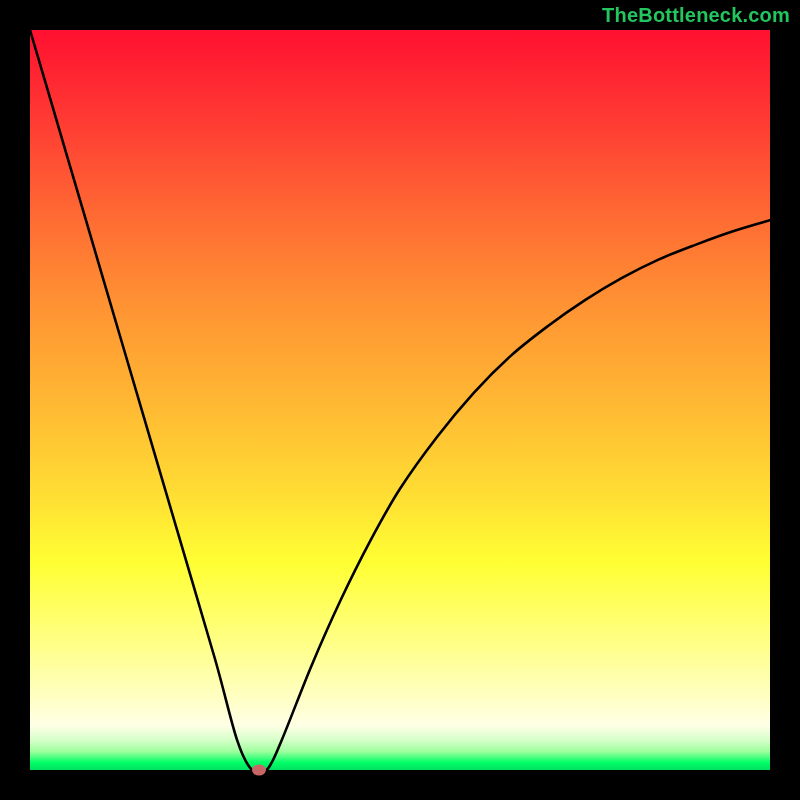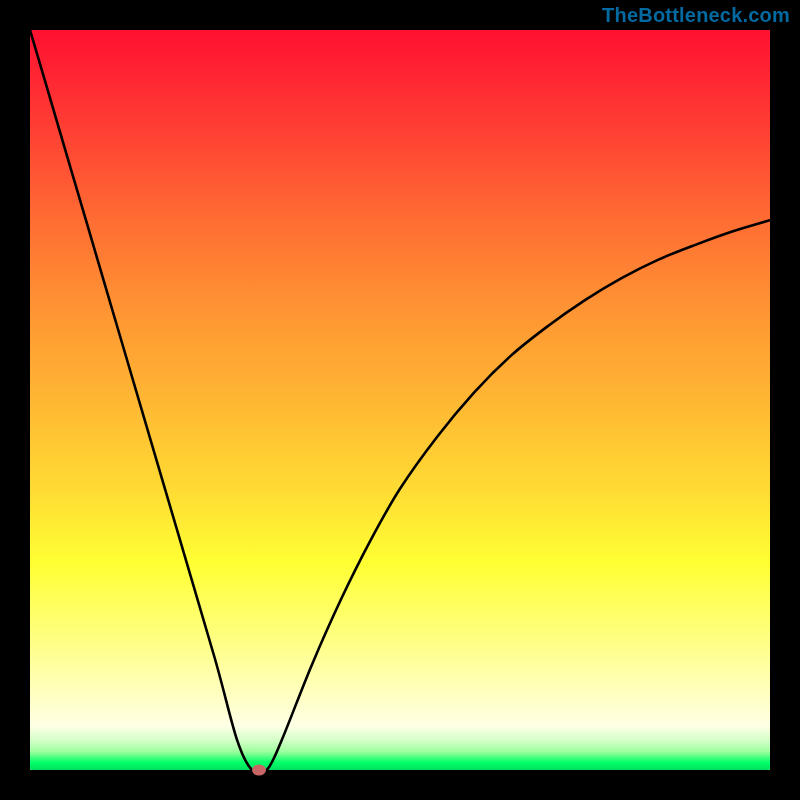--- a/index.html
+++ b/index.html
@@ -10,21 +10,21 @@
     background: #000;
     position: relative;
   }
   .attribution {
     position: absolute;
     top: 4px;
     right: 10px;
     font-family: Arial, Helvetica, sans-serif;
     font-size: 20px;
     font-weight: bold;
-    color: #0369a1;
+    color: #22c55e;
     letter-spacing: 0.2px;
   }
   .plot-area {
     position: absolute;
     left: 30px;
     top: 30px;
     width: 740px;
     height: 740px;
     background: linear-gradient(to bottom,
       #ff1030 0%,

